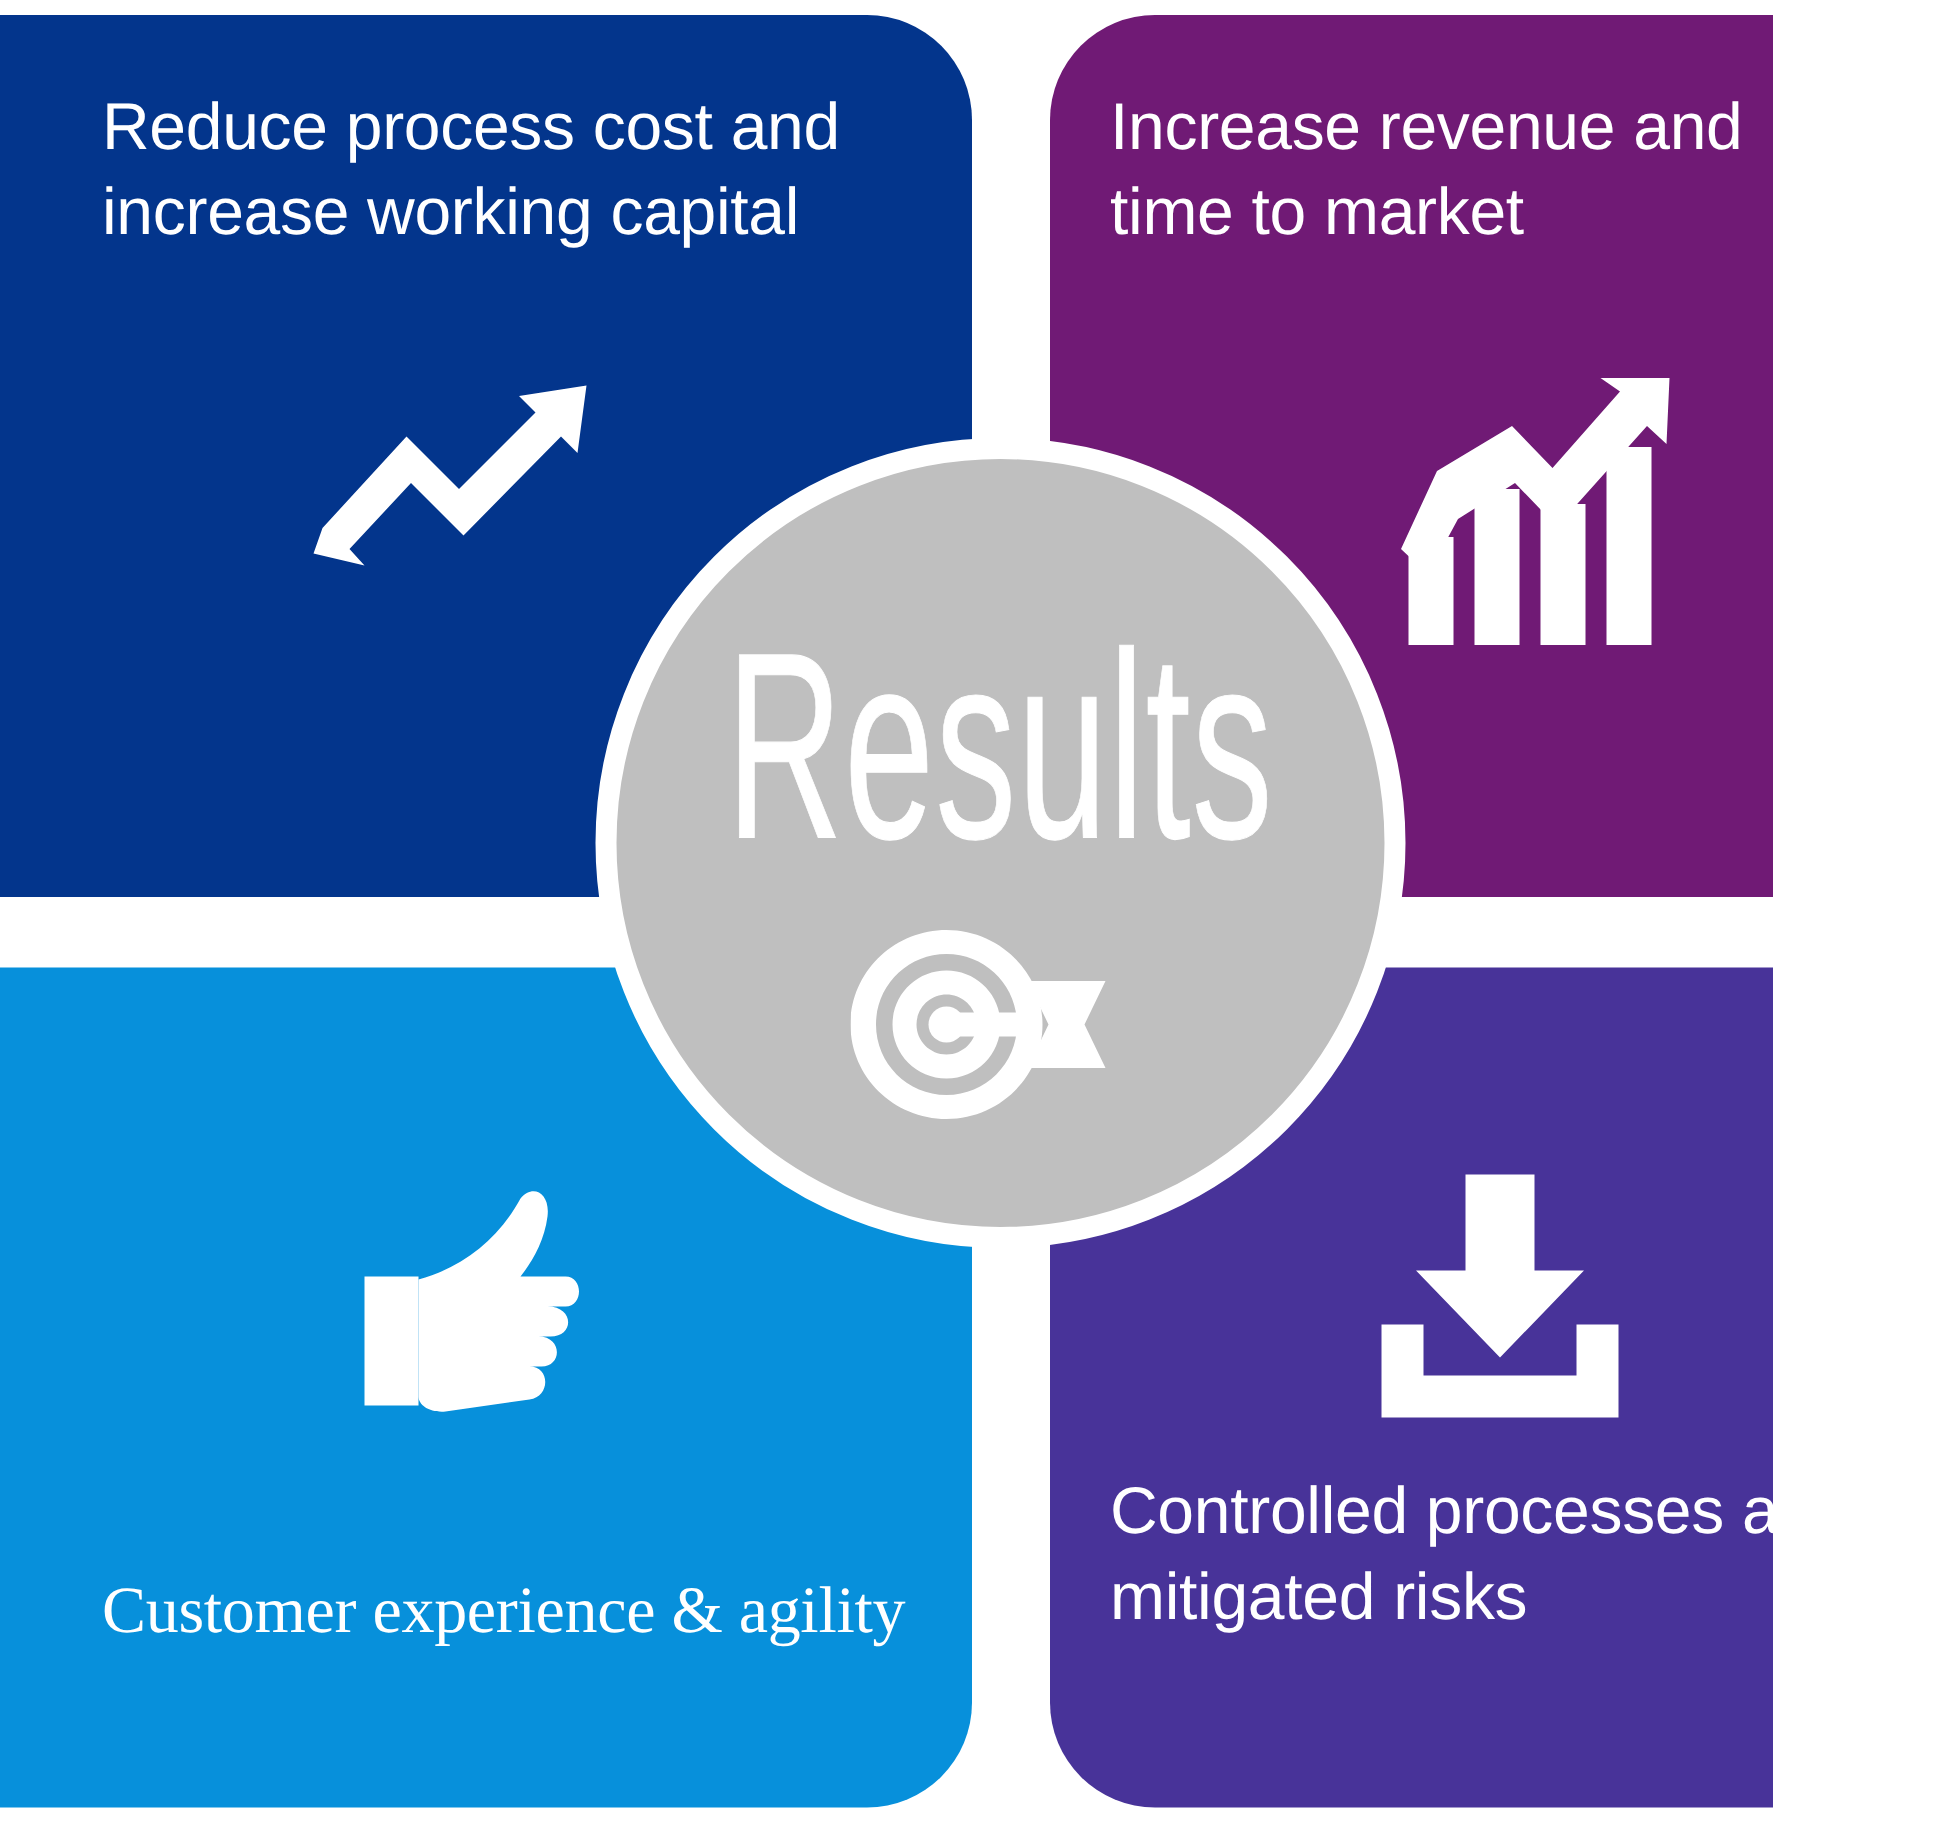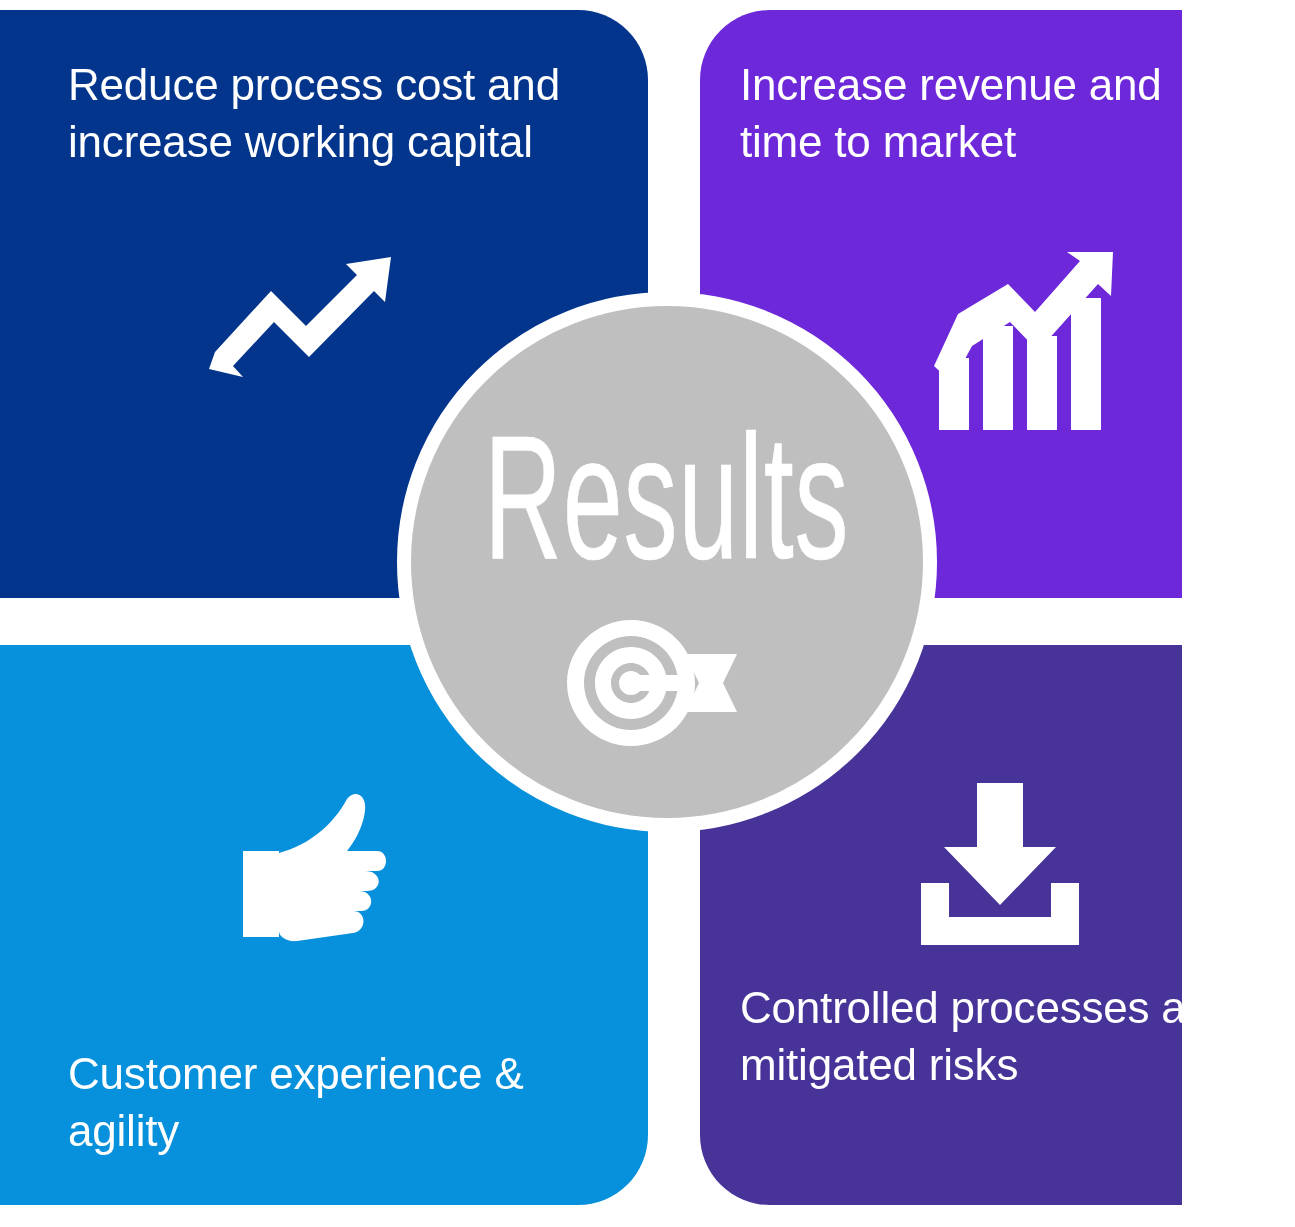--- a/index.html
+++ b/index.html
@@ -90,20 +90,21 @@
     top: 645px;
     width: 648px;
     height: 560px;
     background: #0790DB;
     border-radius: 0 70px 70px 0;
   }
   #panel-bl .panel-text {
     left: 68px;
     top: 400px;
     width: 540px;
+    font-family: Liberation Serif, serif;
   }
   #panel-bl .panel-icon {
     left: 237px;
     top: 140px;
     width: 175px;
     height: 180px;
   }
 
   
   #panel-br {
@@ -171,21 +172,21 @@
 
   <div class="panel" id="panel-tl" style="background: rgb(3, 53, 140);">
     <div class="panel-text" style="color: rgb(255, 255, 255);">Reduce process cost and increase working capital</div>
     <div class="panel-icon">
       <svg viewBox="0 0 190 130" width="190" height="130" aria-hidden="true">
         <path fill="#ffffff" d="M4 116 L10 99 L66 38 L101 73 L152 22 L141 11 L186 4 L180 49 L169 38 L104 104 L69 69 L28 113 L38 124 Z"></path>
       </svg>
     </div>
   </div>
 
-  <div class="panel" id="panel-tr" style="background: #6d28d9;">
+  <div class="panel" id="panel-tr" style="background: #701a75;">
     <div class="panel-text" style="color: rgb(255, 255, 255);">Increase revenue and time to market</div>
     <div class="panel-icon">
       <svg viewBox="0 0 185 185" width="185" height="185" aria-hidden="true">
 
         <rect x="7" y="108" width="30" height="72" fill="#ffffff"></rect>
         <rect x="51" y="76" width="30" height="104" fill="#ffffff"></rect>
         <rect x="95" y="86" width="30" height="94" fill="#ffffff"></rect>
         <rect x="139" y="48" width="30" height="132" fill="#ffffff"></rect>
 
         <path fill="#ffffff" d="M2 116 L26 64 L76 34 L103 62 L148 11 L135 2 L181 2 L179 46 L166 34 L106 101 L78 72 L40 96 L20 133 Z"></path>

